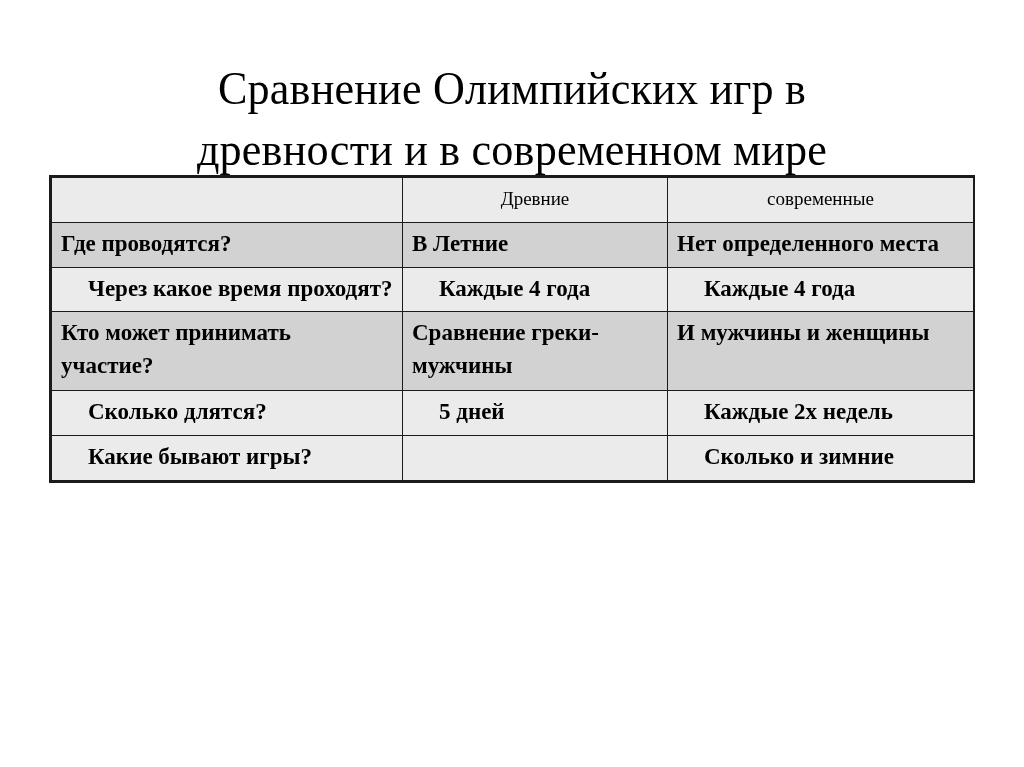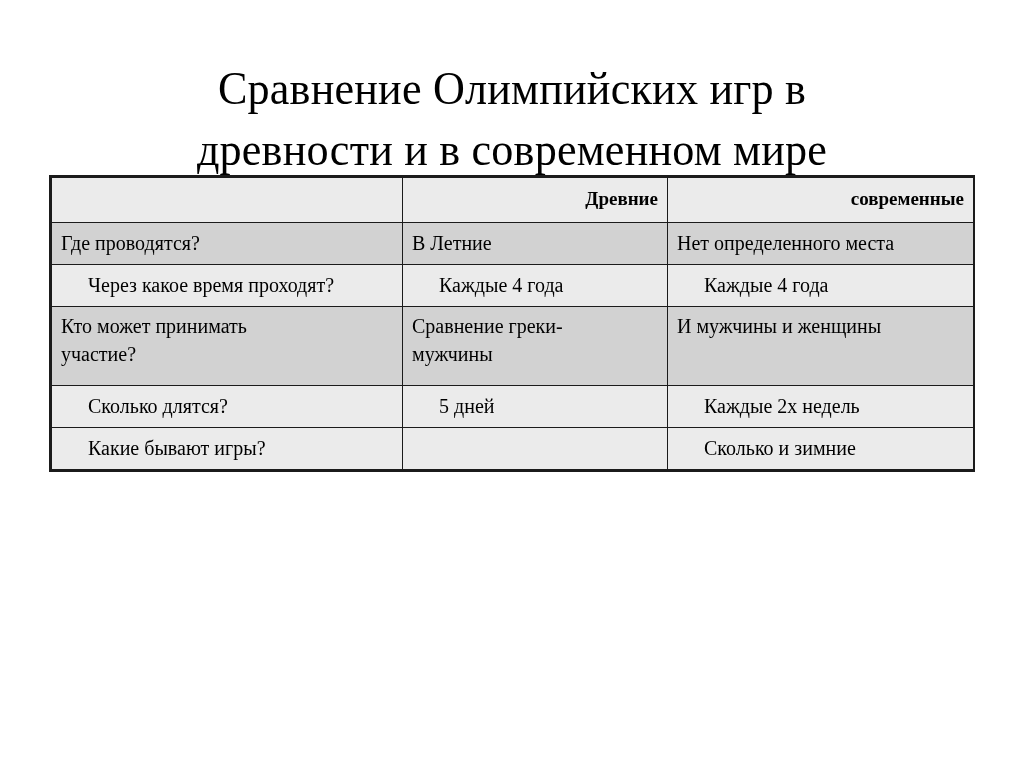--- a/index.html
+++ b/index.html
@@ -59,36 +59,36 @@
     font-family: "Liberation Serif", "DejaVu Serif", serif;
   }
 
   table.cmp col.c1 { width: 351px; }
   table.cmp col.c2 { width: 265px; }
   table.cmp col.c3 { width: 306px; }
 
   table.cmp td, table.cmp th {
     border: 1px solid #1b1b1b;
     padding: 5px 9px 6px 9px;
-    font-size: 20px;
+    font-size: 23px;
     line-height: 1.42;
     vertical-align: top;
     text-align: left;
-    font-weight: normal;
+    font-weight: bold;
     box-sizing: border-box;
     background-clip: padding-box;
   }
 
   
   tr.head th {
     height: 45px;
     background: #ebebeb;
-    text-align: right;
+    text-align: center;
     vertical-align: middle;
-    font-weight: bold;
+    font-weight: normal;
     font-size: 19px;
     padding-top: 4px;
   }
   tr.head th.blank { background: #ebebeb; }
 
   
   tr.shade td { background: #d2d2d2; }
   tr.light td { background: #ebebeb; padding-left: 36px; }
 
   tr.r-single td { height: 42px; vertical-align: middle; }

